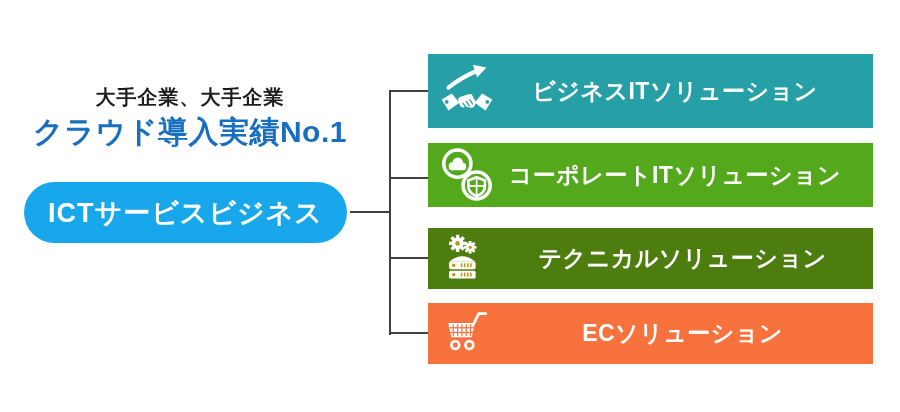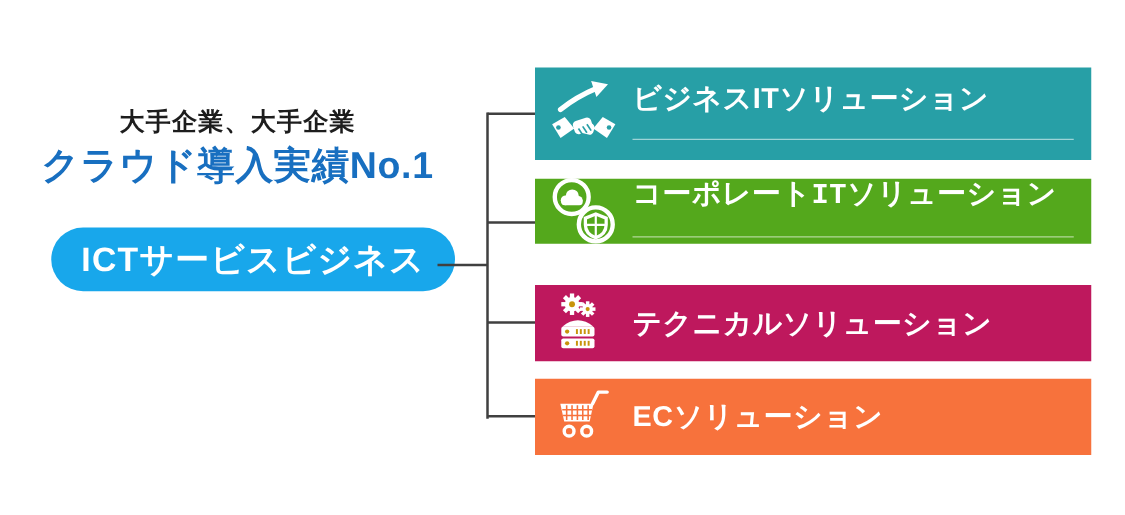--- a/index.html
+++ b/index.html
@@ -21,22 +21,22 @@
   }
   .tagline{
     font-size:20px;font-weight:700;color:#1d1d1d;
     letter-spacing:1px;
   }
   .headline{
     font-size:30px;font-weight:800;color:#186fc0;
     margin-top:1px;letter-spacing:0.5px;
   }
   .pill{
-    position:absolute;left:41px;top:182px;
-    width:323px;height:51px;border-radius:31px;
+    position:absolute;left:24px;top:182px;
+    width:323px;height:61px;border-radius:31px;
     background:#18a7eb;
     display:flex;align-items:center;justify-content:center;
     color:#ffffff;font-size:27px;font-weight:700;
     letter-spacing:1px;
   }
 
   
   .line{position:absolute;background:#404040;}
   .line-pill   {left:350px;top:211px;width:40px;height:2px;}
   .line-trunk  {left:389px;top:90px; width:2px; height:245px;}
@@ -51,35 +51,35 @@
     display:flex;align-items:center;
     box-sizing:border-box;padding:0 14px 0 10px;
     color:#ffffff;
   }
   .solution .icon-box{
     width:58px;min-width:58px;height:56px;
     display:flex;align-items:center;justify-content:center;
     margin-right:10px;
   }
   .solution .content{
-    flex:1;display:flex;flex-direction:column;justify-content:center;gap:15px;
+    flex:1;display:flex;flex-direction:row;justify-content:center;gap:15px;
   }
   .solution .title{
     font-size:23px;font-weight:700;letter-spacing:0.5px;
     line-height:1.15;
   }
   .solution .divider{
     height:1px;background:rgba(255,255,255,0.55);
     margin:5px 0 5px 0;
   }
   .solution .subtitle{
     font-size:16px;font-weight:400;letter-spacing:0.5px;
   }
   .sol-1{top:54px;height:74px;}
-  .sol-2{top:143px;height:52px;font-family:Liberation Mono, monospace;}
+  .sol-2{top:143px;height:64px;}
   .sol-3{top:228px;height:61px;}
   .sol-4{top:303px;height:61px;}
 </style>
 </head>
 <body>
 
 <div class="stage">
 
   <div class="left-panel">
     <div class="tagline">大手企業、大手企業</div>
@@ -134,21 +134,21 @@
         <line x1="43" y1="35" x2="43" y2="56" stroke="#ffffff" stroke-width="2"></line>
         <line x1="34" y1="44.5" x2="52" y2="44.5" stroke="#ffffff" stroke-width="2"></line>
       </svg>
     </div>
     <div class="content">
       <div class="title">コーポレートITソリューション</div>
       <div class="divider"></div>
     </div>
   </div>
 
-  <div class="solution sol-3" style="background-color: #be185d;">
+  <div class="solution sol-3" style="background-color: #4d7c0f;">
     <div class="icon-box">
       <svg width="50" height="50" viewBox="0 0 64 64">
         <g transform="translate(20,12)" fill="#ffffff">
           <rect x="-2.2" y="-11" width="4.4" height="22"></rect>
           <rect x="-2.2" y="-11" width="4.4" height="22" transform="rotate(45)"></rect>
           <rect x="-2.2" y="-11" width="4.4" height="22" transform="rotate(90)"></rect>
           <rect x="-2.2" y="-11" width="4.4" height="22" transform="rotate(135)"></rect>
           <circle cx="0" cy="0" r="7.5"></circle>
           <circle cx="0" cy="0" r="3" fill="#c8940b"></circle>
         </g>

